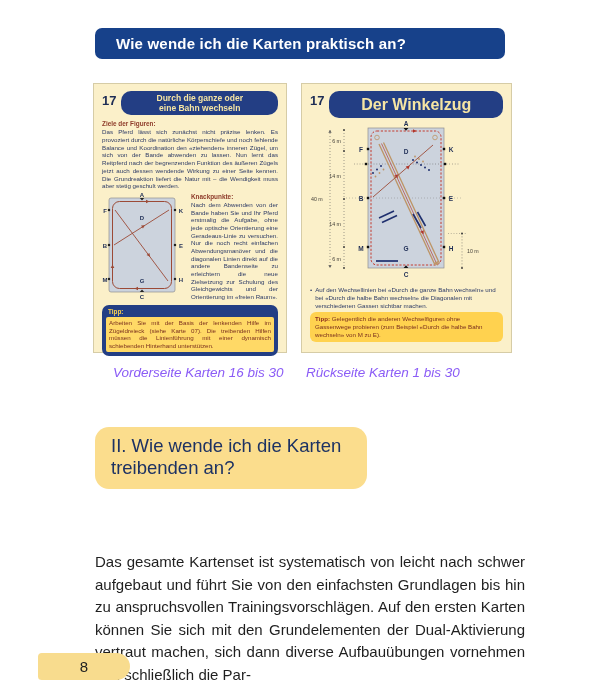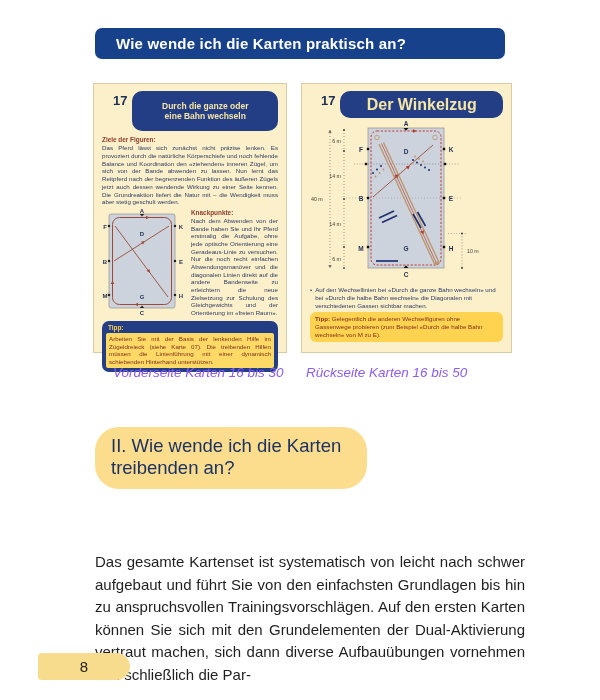--- a/index.html
+++ b/index.html
@@ -9,24 +9,24 @@
   
   #header-bar{position:absolute;left:95px;top:28px;width:410px;height:31px;background:#17418a;
               border-radius:7px;display:flex;align-items:center;padding-left:21px;box-sizing:border-box;text-align:right;}
   #header-bar span{color:#ffffff;font-weight:bold;font-size:15px;letter-spacing:.2px;}
 
   
   #cards-row{position:absolute;left:93px;top:83px;display:flex;gap:14px;}
   .card{height:270px;box-sizing:border-box;border:1px solid #d6cca6;background:#fbf0c9;padding:7px 8px;}
   .card.front{width:194px;}
   .card.back{width:211px;}
-  .card-head{display:flex;align-items:flex-start;gap:5px;margin-left:11px;}
+  .card-head{display:flex;align-items:flex-start;gap:5px;}
   .card-num{font-size:13px;font-weight:bold;color:#1e2d55;line-height:1;padding-top:3px;}
   .card-pill{flex:1;background:#233e84;border-radius:10px;color:#f6e5a3;text-align:center;font-weight:bold;}
-  .front .card-pill{font-size:8.5px;line-height:1.2;padding:10px 2px;}
+  .front .card-pill{font-size:8.5px;line-height:1.2;padding:2px 2px;}
   .back .card-pill{font-size:16px;line-height:1.2;padding:4px 0;}
   .pill-line{display:block;}
   .goals{margin-top:5px;}
   .sec-h{color:#8e3b2a;font-weight:bold;font-size:6.4px;line-height:1.25;}
   .sec-p{color:#2c3a66;font-size:6.2px;line-height:1.24;text-align:justify;margin:0;}
   .mid-row{display:flex;gap:5px;margin-top:3px;}
   .mid-right{flex:1;}
   .tip-front{margin-top:4px;background:#233e84;border-radius:7px;padding:3px 4px 4px;}
   .tip-front-label{color:#ffd24f;font-size:6.4px;font-weight:bold;margin:0 0 2px 2px;}
   .tip-front-inner{background:#ffd966;border-radius:2px;padding:2px 3px;color:#7a2f1e;
@@ -40,21 +40,21 @@
   svg text{font-family:"Liberation Sans",sans-serif;font-weight:bold;fill:#1e2d55;}
   svg text.meas{font-weight:normal;fill:#44403a;}
 
   
   .caption{position:absolute;top:365px;font-style:italic;font-size:13.5px;color:#8b5cf6;}
   #caption-front{left:113px;}
   #caption-back{left:306px;}
 
   
   #section-box{position:absolute;left:95px;top:427px;width:272px;box-sizing:border-box;background:#fbdd8d;
-               border-radius:24px;padding:8px 8px 10px 16px;color:#1d3263;font-size:18.5px;line-height:1.2;}
+               border-radius:14px;padding:8px 8px 10px 16px;color:#1d3263;font-size:18.5px;line-height:1.2;}
   #section-box .line{display:block;white-space:nowrap;}
 
   #subheading{position:absolute;left:95px;top:493px;color:#1d3263;font-weight:bold;
               font-size:15.5px;line-height:19px;}
   #subheading .line{display:block;white-space:nowrap;}
 
   #body-text{position:absolute;left:95px;top:551px;width:430px;font-size:15px;line-height:22.6px;
              text-align:justify;color:#1f1f1f;}
 
   
@@ -220,21 +220,21 @@
         <span>Auf den Wechsellinien bei «Durch die ganze Bahn wechseln» und bei «Durch die halbe Bahn wechseln» die Diagonalen mit verschiedenen Gassen sichtbar machen.</span>
       </div>
       <div class="tip-back">
         <span class="tip-back-label">Tipp:</span>
         <span>Gelegentlich die anderen Wechselfiguren ohne Gassenwege probieren (zum Beispiel «Durch die halbe Bahn wechseln» von M zu E).</span>
       </div>
     </div>
   </div>
 
   <div class="caption" id="caption-front">Vorderseite Karten 16 bis 30</div>
-  <div class="caption" id="caption-back">Rückseite Karten 16 bis 50</div>
+  <div class="caption" id="caption-back">Rückseite Karten 1 bis 30</div>
 
   <div id="section-box">
     <span class="line">II. Wie wende ich die Karten</span>
     <span class="line">treibenden an?</span>
   </div>
 
 
   <div id="body-text">Das gesamte Kartenset ist systematisch von leicht nach schwer aufgebaut und führt Sie von den einfachsten Grundlagen bis hin zu anspruchsvollen Trainingsvorschlägen. Auf den ersten Karten können Sie sich mit den Grundelementen der Dual-Aktivierung vertraut machen, sich dann diverse Aufbauübungen vornehmen und schließlich die Par-</div>
 
   <div id="page-tab">

